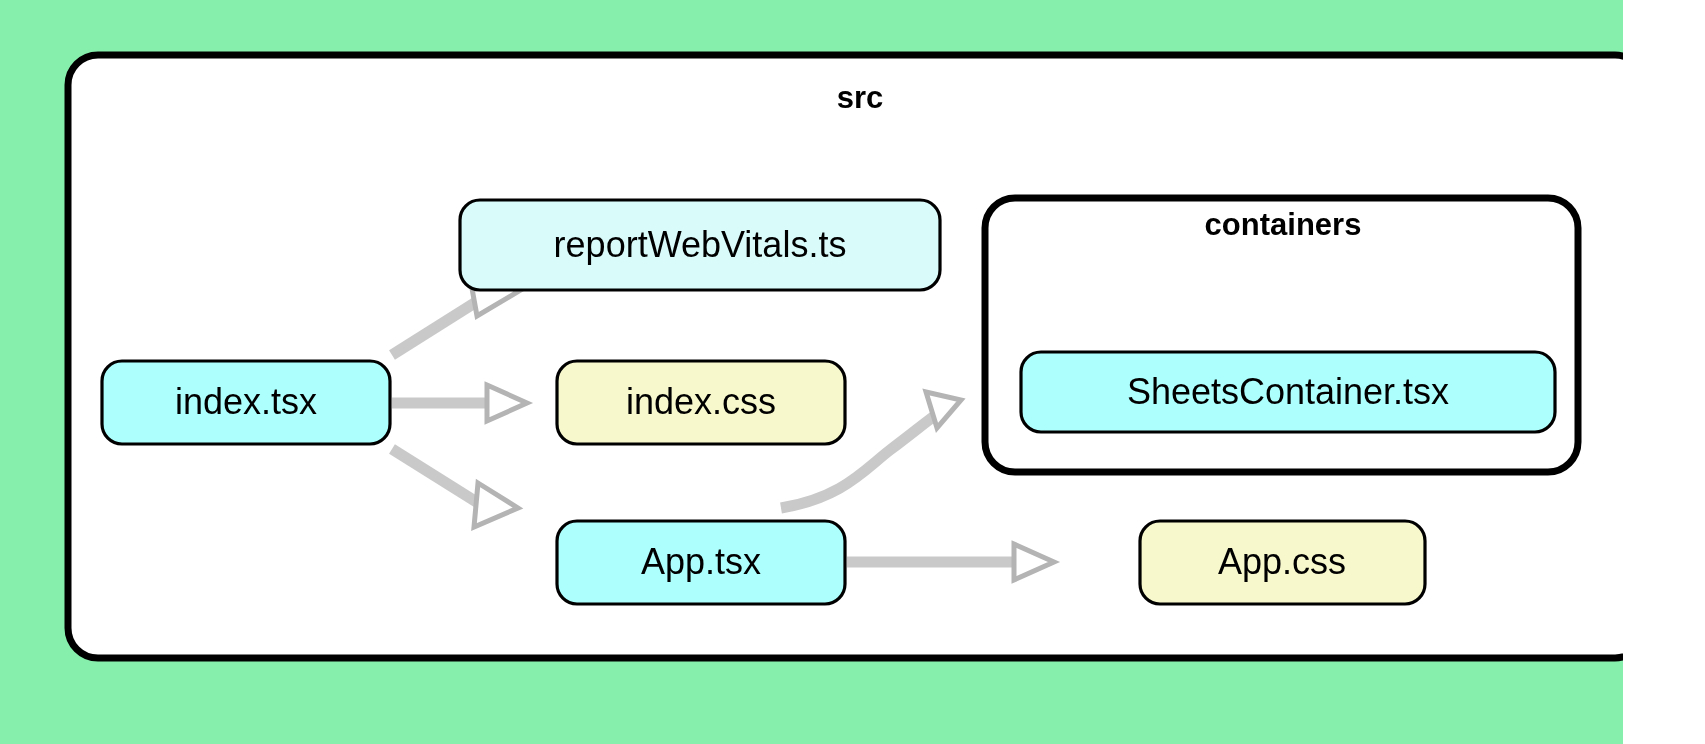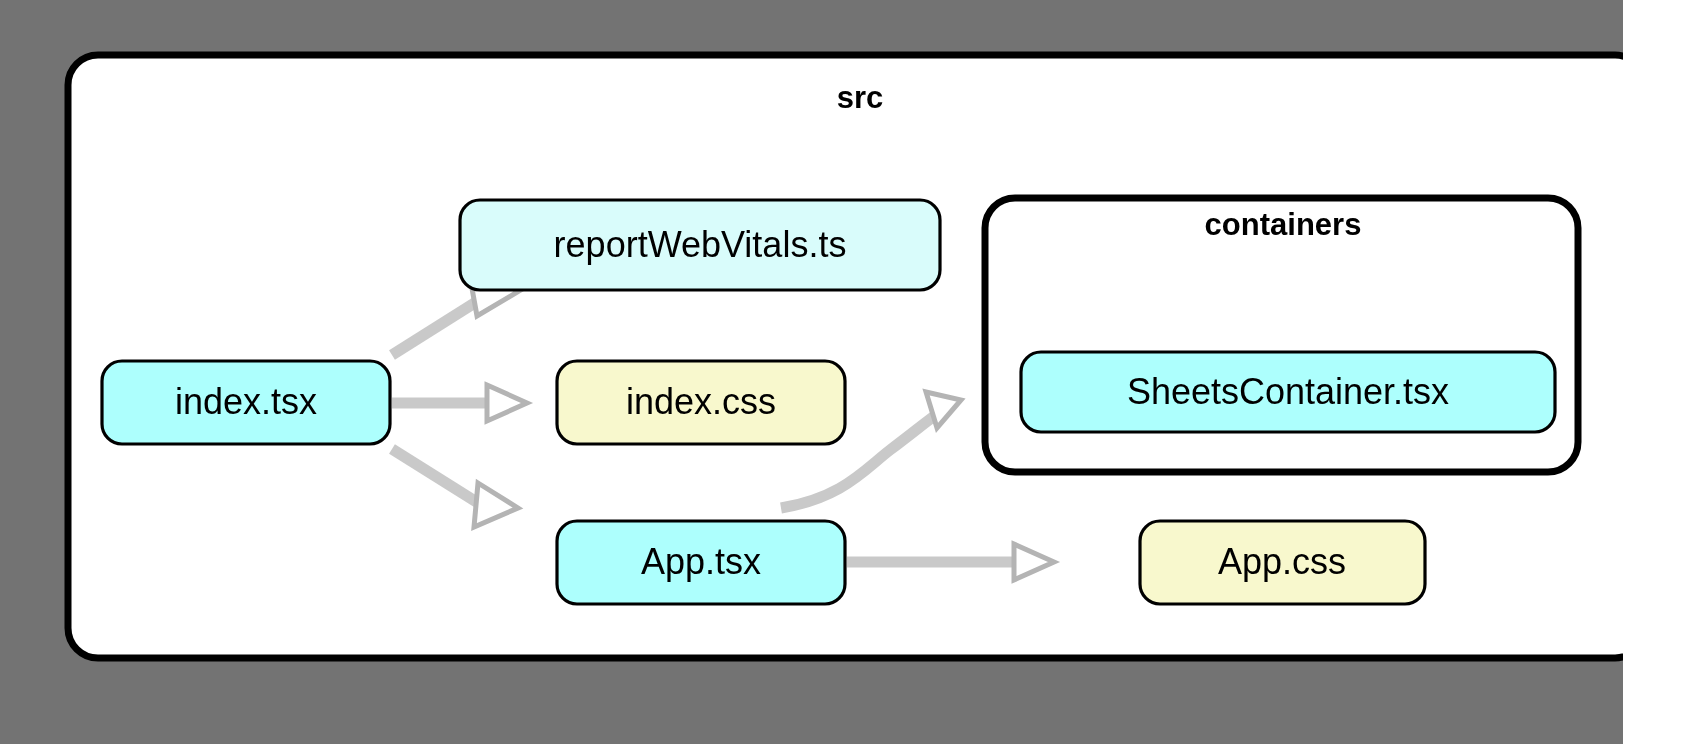--- a/index.html
+++ b/index.html
@@ -7,21 +7,21 @@
     padding: 0;
     background: #ffffff;
   }
   body {
     font-family: "Liberation Sans", sans-serif;
   }
   #stage {
     position: relative;
     width: 1623px;
     height: 744px;
-    background: #737373;
+    background: #86efac;
     overflow: hidden;
   }
   #diagram-svg {
     position: absolute;
     left: 0;
     top: 0;
     width: 1705px;
     height: 744px;
   }
   .cluster-rect {

